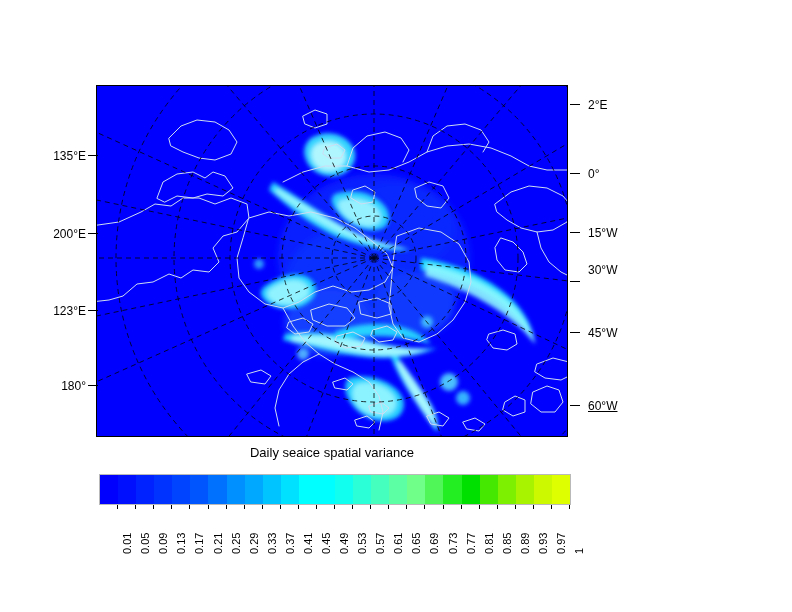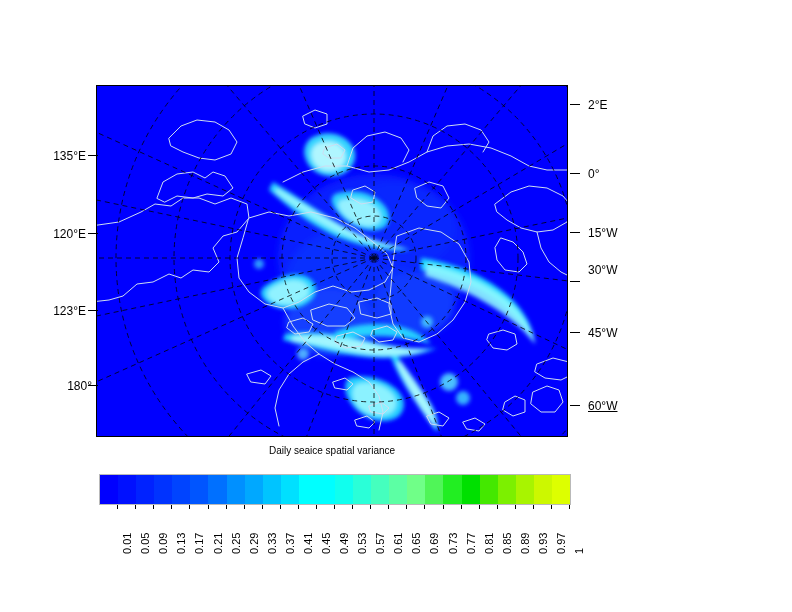--- a/index.html
+++ b/index.html
@@ -24,21 +24,21 @@
   .plotbox svg{display:block;}
 
   .ticklabel{
     position:absolute;font-size:12px;color:#000;white-space:nowrap;
   }
   .ticklabel.left{text-align:right;}
   .tickmark{position:absolute;background:#000;height:1px;width:10px;}
 
   .caption{
     position:absolute;left:96px;top:445px;width:472px;text-align:center;
-    font-size:10px;color:#000;
+    font-size:13px;color:#000;
   }
 
   .cbar{
     position:absolute;left:99px;top:474px;width:472px;height:31px;
     border:1px solid #b9b9b9;box-sizing:border-box;display:flex;
   }
   .cbar i{display:block;flex:1 1 auto;height:100%;}
 
   .cbticks{position:absolute;left:99px;top:505px;width:472px;height:4px;}
   .cbticks span{position:absolute;top:0;width:1px;height:4px;background:#000;}
@@ -228,27 +228,27 @@
         </g>
 
       </g>
     </svg>
   </div>
 
   <div>
     <div class="ticklabel left" style="left:34px;top:149px;width:52px;">135°E</div>
     <div class="tickmark" style="left:88px;top:155px;"></div>
 
-    <div class="ticklabel left" style="left:34px;top:227px;width:52px;">120°E</div>
+    <div class="ticklabel left" style="left:34px;top:227px;width:52px;">200°E</div>
     <div class="tickmark" style="left:88px;top:233px;"></div>
 
     <div class="ticklabel left" style="left:34px;top:304px;width:52px;">123°E</div>
     <div class="tickmark" style="left:88px;top:310px;"></div>
 
-    <div class="ticklabel left" style="left:40px;top:379px;width:52px;">180°</div>
+    <div class="ticklabel left" style="left:34px;top:379px;width:52px;">180°</div>
     <div class="tickmark" style="left:88px;top:385px;"></div>
   </div>
 
   <div>
     <div class="tickmark" style="left:570px;top:104px;"></div>
     <div class="ticklabel" style="left:588px;top:98px;">2°E</div>
 
     <div class="tickmark" style="left:570px;top:173px;"></div>
     <div class="ticklabel" style="left:588px;top:167px;">0°</div>
 

